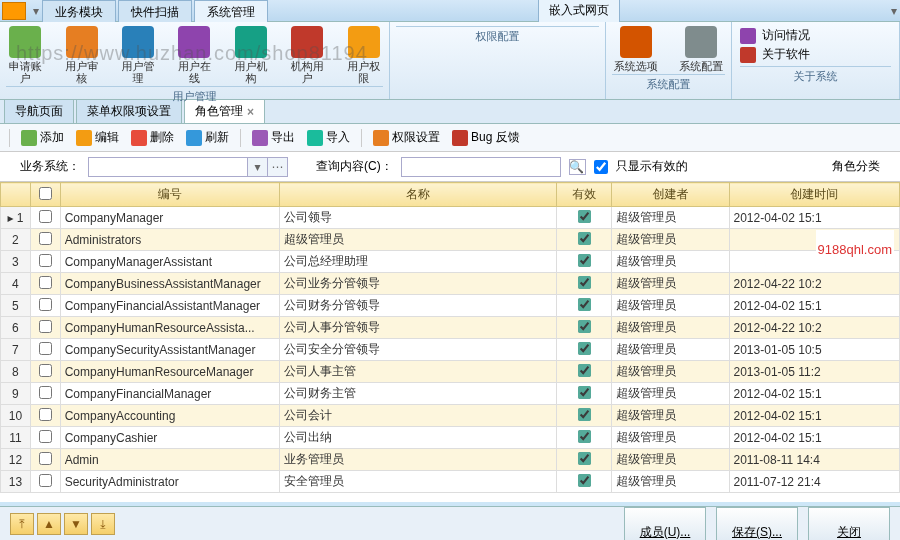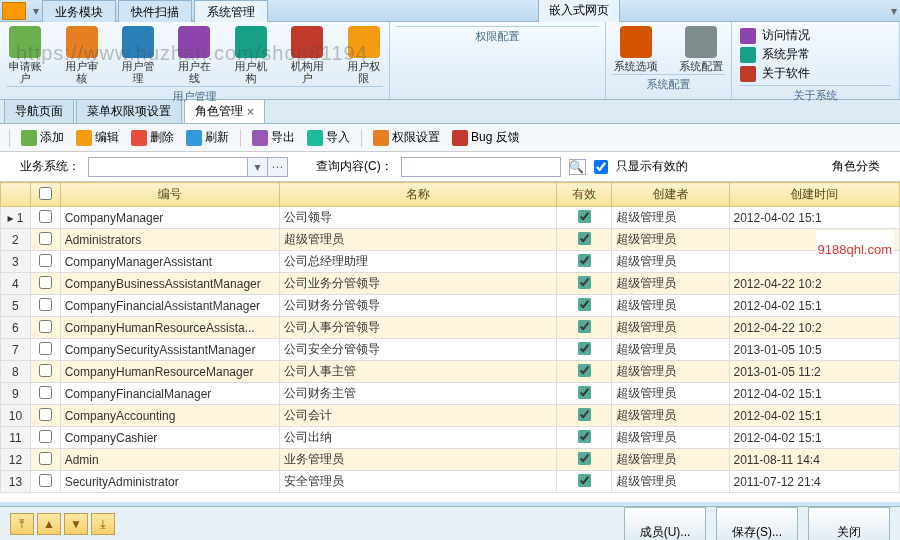--- a/index.html
+++ b/index.html
@@ -56,21 +56,21 @@
 .col-name { width:260px; }
 .col-valid { width:52px; text-align:center; }
 .col-creator { width:110px; }
 .col-time { width:160px; }
 .valid-chk { accent-color:#5a9; }
 .wm2 { position:absolute; right:6px; top:48px; color:#d33; font-size:13px; background:#fff; padding:12px 2px; }
 
 .footer { position:absolute; bottom:0; left:0; right:0; height:34px; background:#e8f0f8; border-top:1px solid #9bb; display:flex; align-items:center; padding:0 10px; }
 .nav-btn { width:24px; height:22px; border:1px solid #c0a050; background:linear-gradient(#ffe9a8,#f5cf6a); margin-right:3px; text-align:center; line-height:20px; color:#8a5a10; cursor:pointer; }
 .footer-right { margin-left:auto; display:flex; gap:10px; }
-.btn { min-width:82px; height:24px; border:1px solid #9bb; background:linear-gradient(#fefefe,#e2ecf4); cursor:pointer; padding:16px 10px; }
+.btn { min-width:82px; height:24px; border:1px solid #9bb; background:linear-gradient(#fefefe,#e2ecf4); cursor:pointer; padding:16px 10px;text-decoration:underline; }
 </style>
 </head>
 <body>
 
 <div class="topbar">
   <div class="app-icon"></div>
   <div class="drop">▾</div>
   <div class="top-tabs" id="top-tabs">
       <div class="top-tab">业务模块</div>
       <div class="top-tab">快件扫描</div>
@@ -129,24 +129,20 @@
           <div class="ribbon-label">系统配置</div>
         </div>
       </div>
     <div class="rgt">系统配置</div>
   </div>
   <div class="ribbon-group rg4">
     <div id="rg4-items">
         <div class="side-item">
           <div class="si-icon" style="background:#8e44ad"></div>
           <span>访问情况</span>
-        </div>
-        <div class="side-item">
-          <div class="si-icon" style="background:#16a085"></div>
-          <span>系统异常</span>
         </div>
         <div class="side-item">
           <div class="si-icon" style="background:#c0392b"></div>
           <span>关于软件</span>
         </div>
       </div>
     <div class="rgt">关于系统</div>
   </div>
 </div>
 

